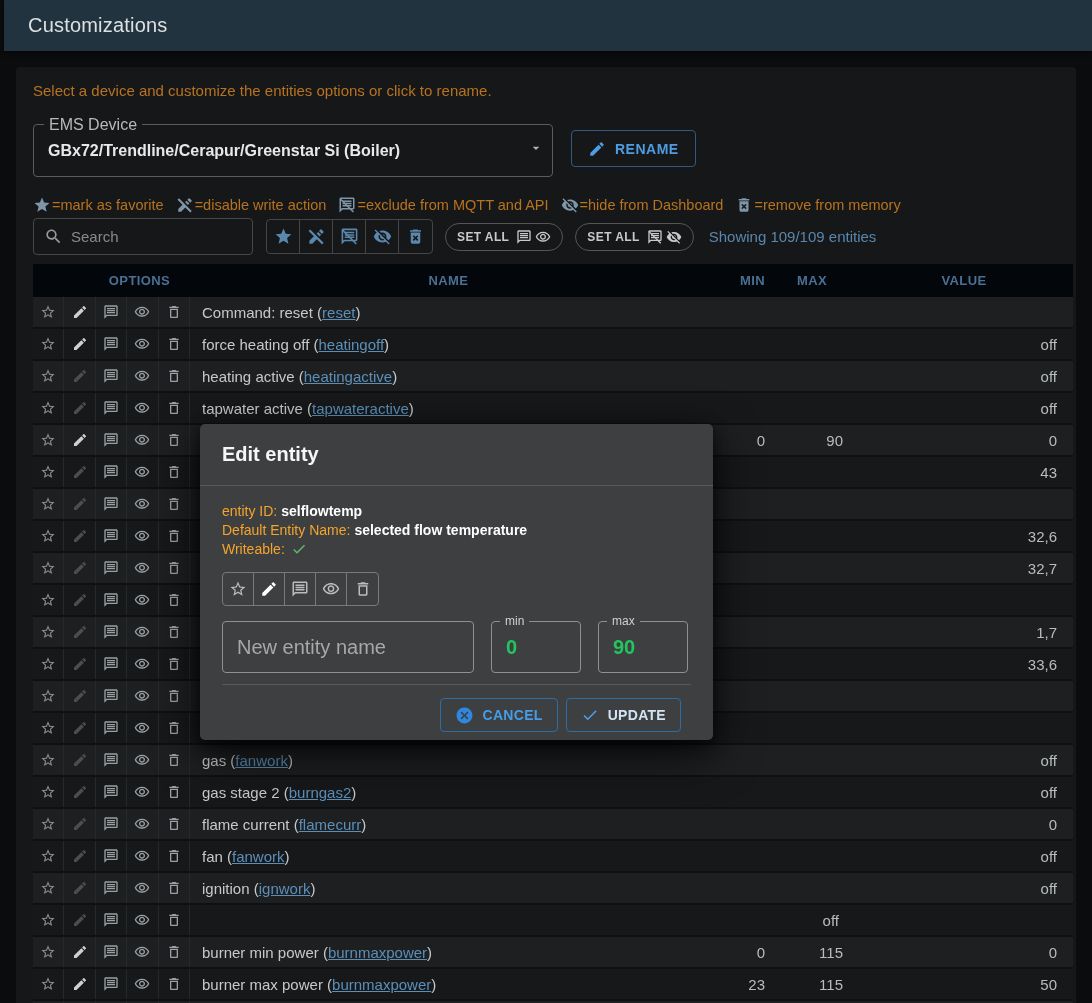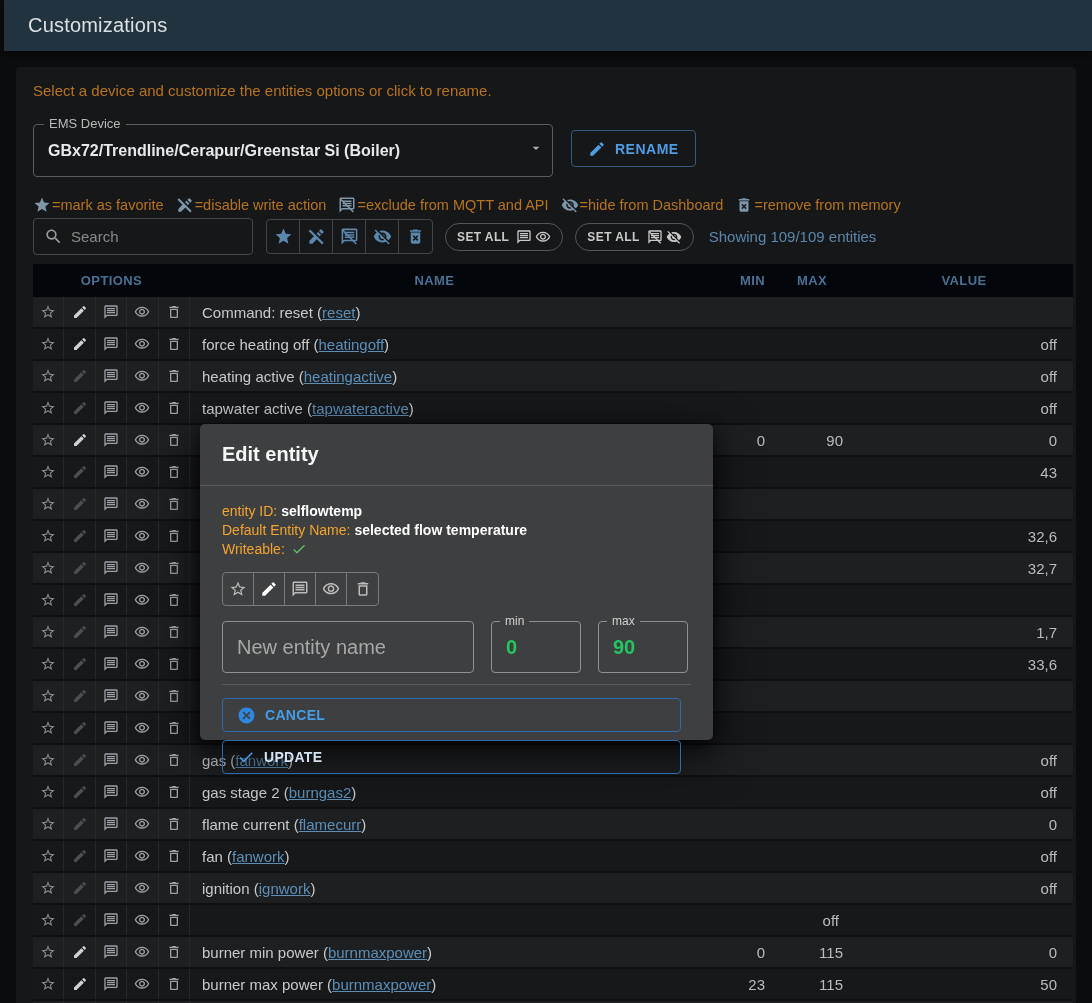--- a/index.html
+++ b/index.html
@@ -22,21 +22,21 @@
   }
   .hint { font-size:15px; color:#b8731e; }
   
   .device-row { margin-top:25px; display:flex; align-items:flex-start; }
   .select-field {
     position:relative; width:520px; height:53px; border:1px solid #5c5c5c; border-radius:4px;
     display:flex; align-items:center; cursor:pointer;
   }
   .select-label {
     position:absolute; top:-9px; left:10px; background:#161719; padding:0 5px;
-    font-size:13px; color:#b9b9b9;
+    font-size:16px; color:#b9b9b9;
   }
   .select-value { font-size:16px; font-weight:700; color:#e6e8e9; padding-left:14px; }
   .caret { position:absolute; right:8px; top:15px; color:#b0b0b0; }
   .caret svg { width:24px; height:24px; fill:currentColor; }
   button { background:none; border:none; cursor:pointer; font-family:inherit; }
   .rename-btn {
     margin-left:18px; margin-top:6px; height:37px; padding:0 16px;
     border:1px solid #33597c; border-radius:4px; color:#4f9ce2;
     font-size:14px; font-weight:700; letter-spacing:.5px;
     display:flex; align-items:center; gap:9px;
@@ -70,21 +70,21 @@
     margin-left:12px; height:28px; padding:0 11px; border:1px solid #565656; border-radius:14px;
     color:#c9c9c9; font-size:12px; font-weight:700; letter-spacing:.4px;
     display:flex; align-items:center; gap:3px;
   }
   .setall .lbl { margin-right:4px; }
   .sa-icn svg { width:16px; height:16px; }
   .showing { margin-left:15px; font-size:15px; color:#5a87ac; }
   
   .table { margin-top:9px; width:1040px; }
   .tgrid { display:grid; grid-template-columns:157px 1fr 90px 86px 218px; align-items:center; }
-  .thead { height:33px; background:#03060a; color:#4a7093; font-size:13px; font-weight:700; letter-spacing:.4px; }
+  .thead { height:33px; background:#03060a; color:#4a7093; font-size:13px; font-weight:700; letter-spacing:.4px;padding-left:28px; }
   .hc0,.hc1,.hc3,.hc4 { text-align:center; }
   .hc2 { text-align:right; padding-right:4px; }
   .trow { height:32px; border-bottom:2px solid #0e1012; cursor:pointer; }
   .trow.odd  { background:#1d1f21; }
   .trow.even { background:#17181a; }
   .opts { display:flex; height:30px; }
   .ocell {
     width:31.4px; height:30px; display:flex; align-items:center; justify-content:center;
     border-right:1px solid #27292b; cursor:pointer;
   }
@@ -129,21 +129,21 @@
     position:absolute; top:-8px; left:8px; background:#3e3f40; padding:0 5px;
     font-size:12px; color:#d0d0d0;
   }
   .txt-field input {
     background:transparent; border:none; outline:none; width:100%;
     font-size:20px; color:#22c55e; font-weight:700; padding-left:14px; font-family:Liberation Sans, sans-serif;
   }
   .txt-field.big input { font-weight:400; }
   .txt-field input::placeholder { color:#a8a8a8; }
   .dlg-bottom { margin-top:11px; }
-  .dlg-footer { display:flex; justify-content:flex-end; gap:8px; padding:13px 10px 0 0;flex-direction:column; }
+  .dlg-footer { display:flex; justify-content:flex-end; gap:8px; padding:13px 10px 0 0; }
   .dlg-btn {
     height:34px; padding:0 14px; border:1px solid #2d6ca6; border-radius:4px;
     font-size:14px; font-weight:700; letter-spacing:.3px;
     display:flex; align-items:center; gap:9px;
   }
   .dlg-btn.cancel { color:#459de7; }
   .dlg-btn.cancel .icn { color:#2f88e0; }
   .dlg-btn.cancel .icn svg { width:19px; height:19px; }
   .dlg-btn.update { color:#d3e3f3; }
   .dlg-btn.update .icn { color:#4ba0ee; }

